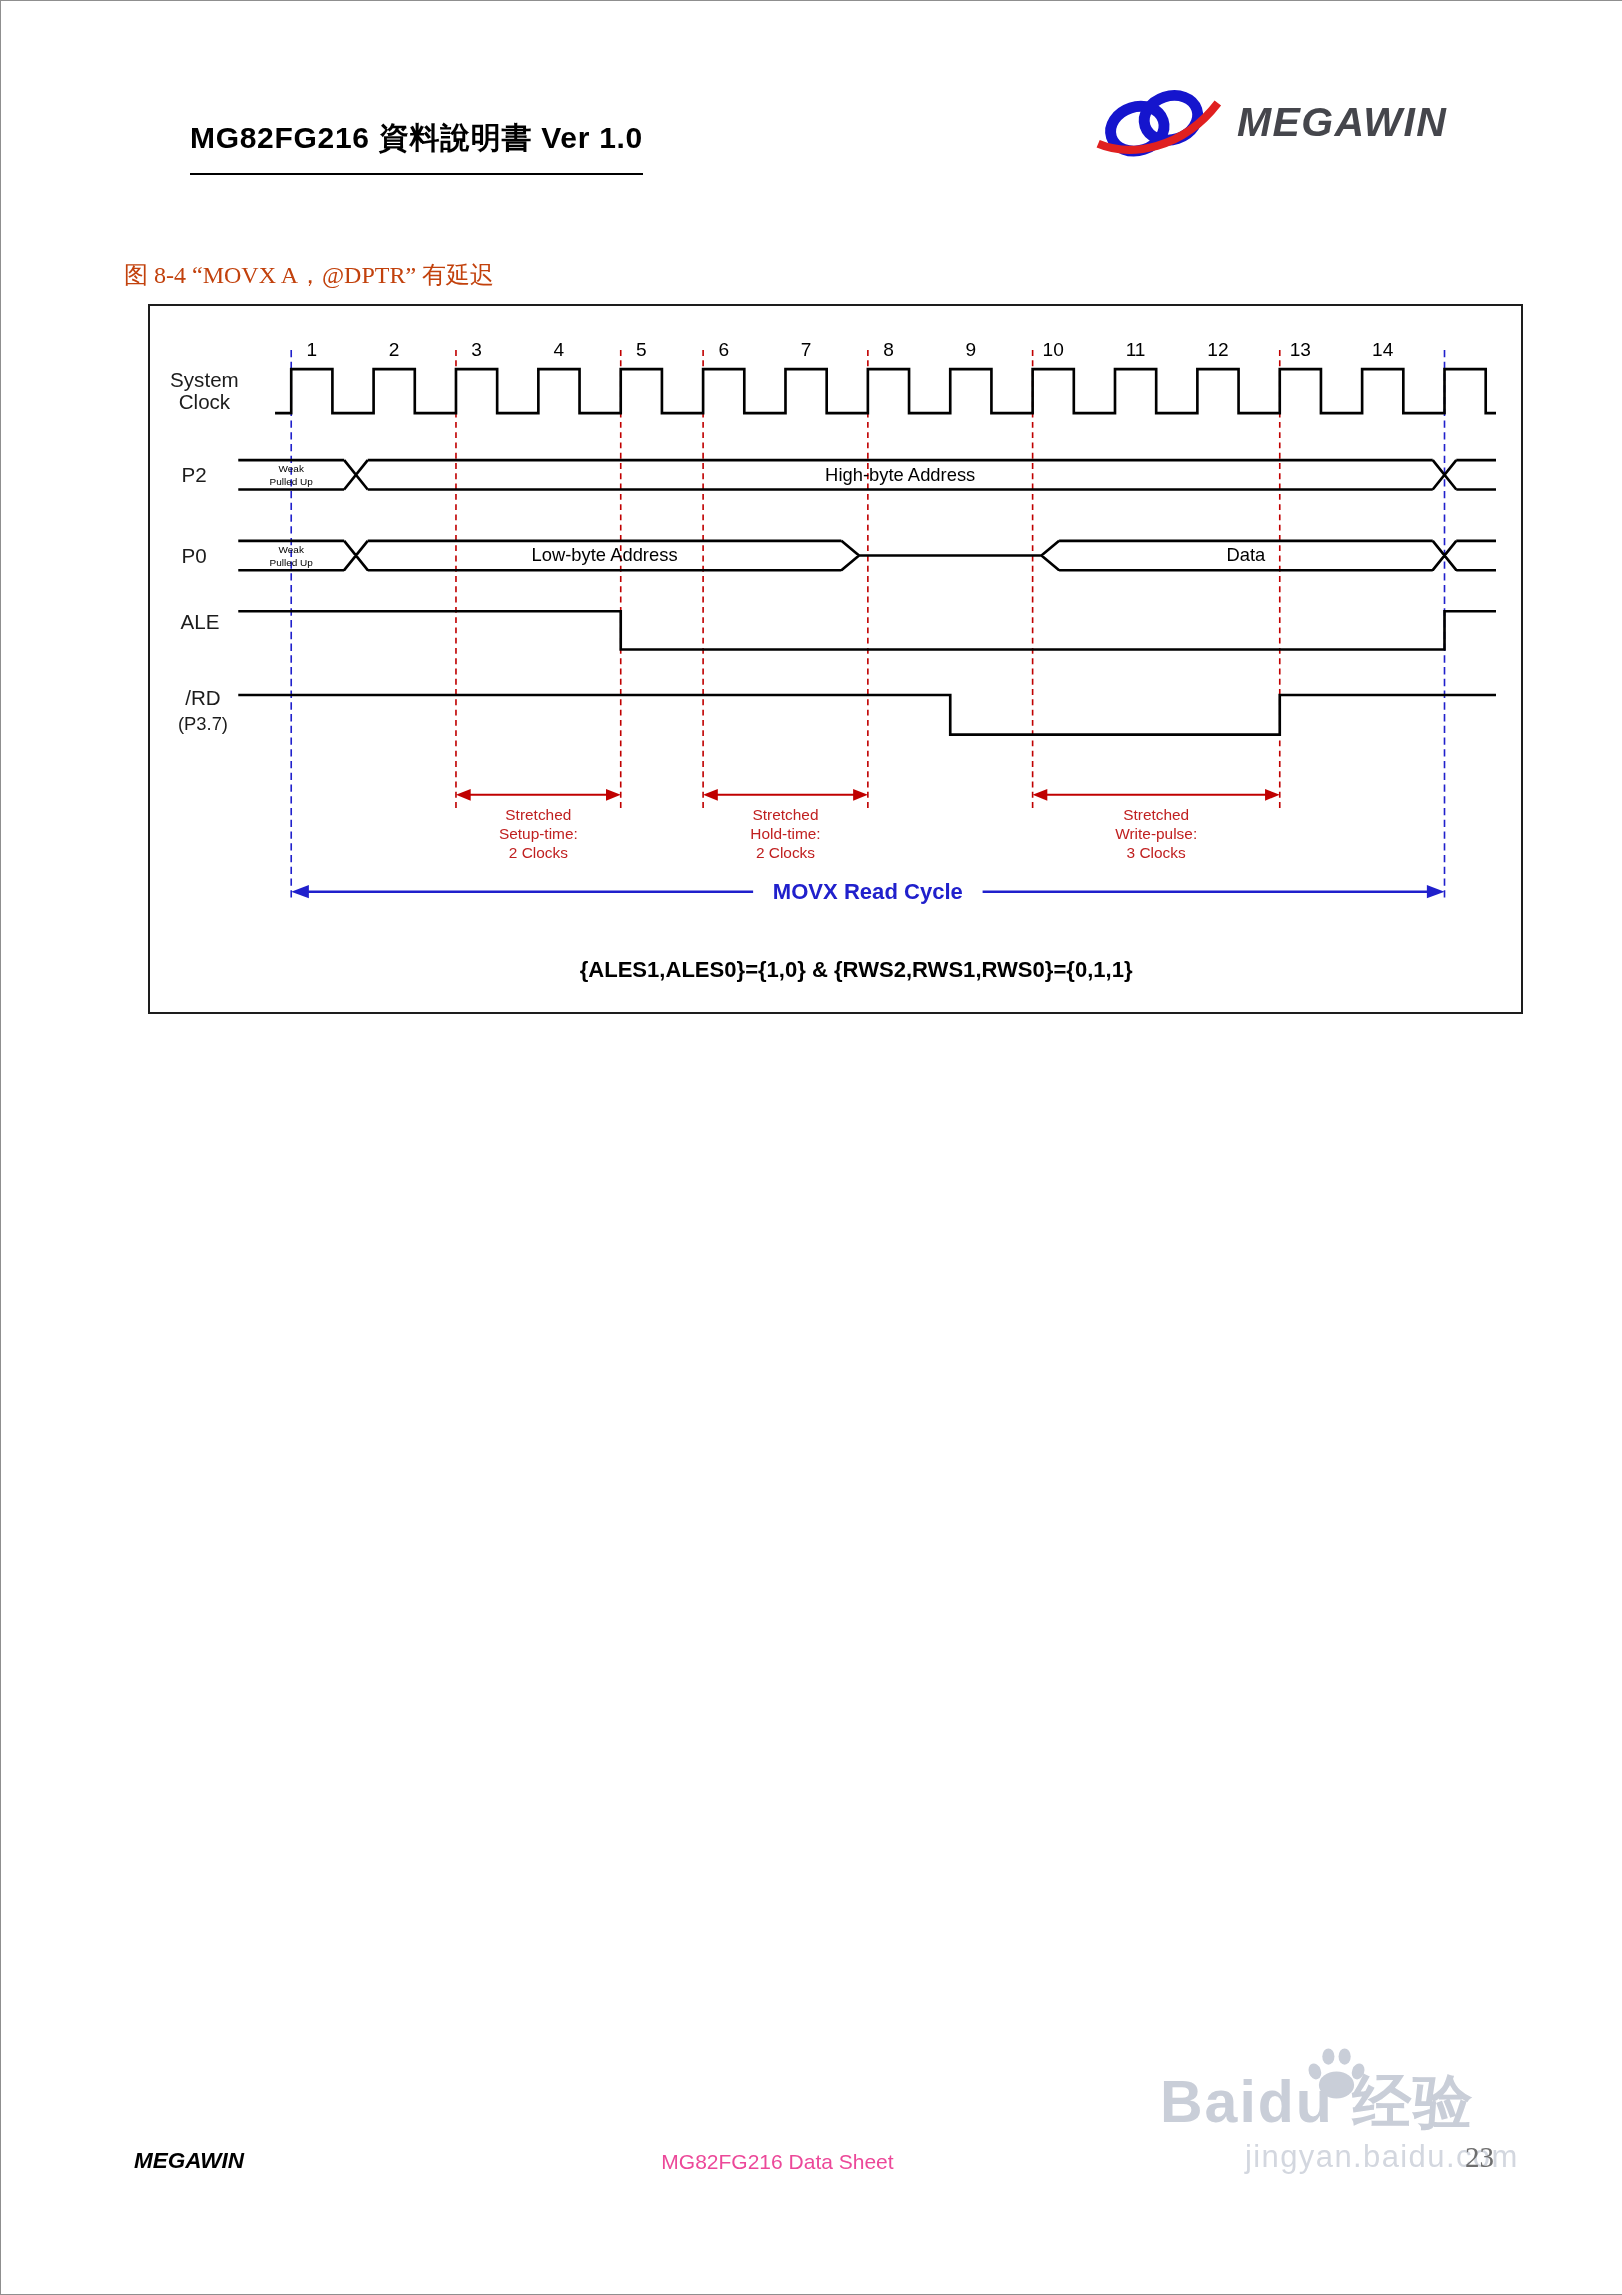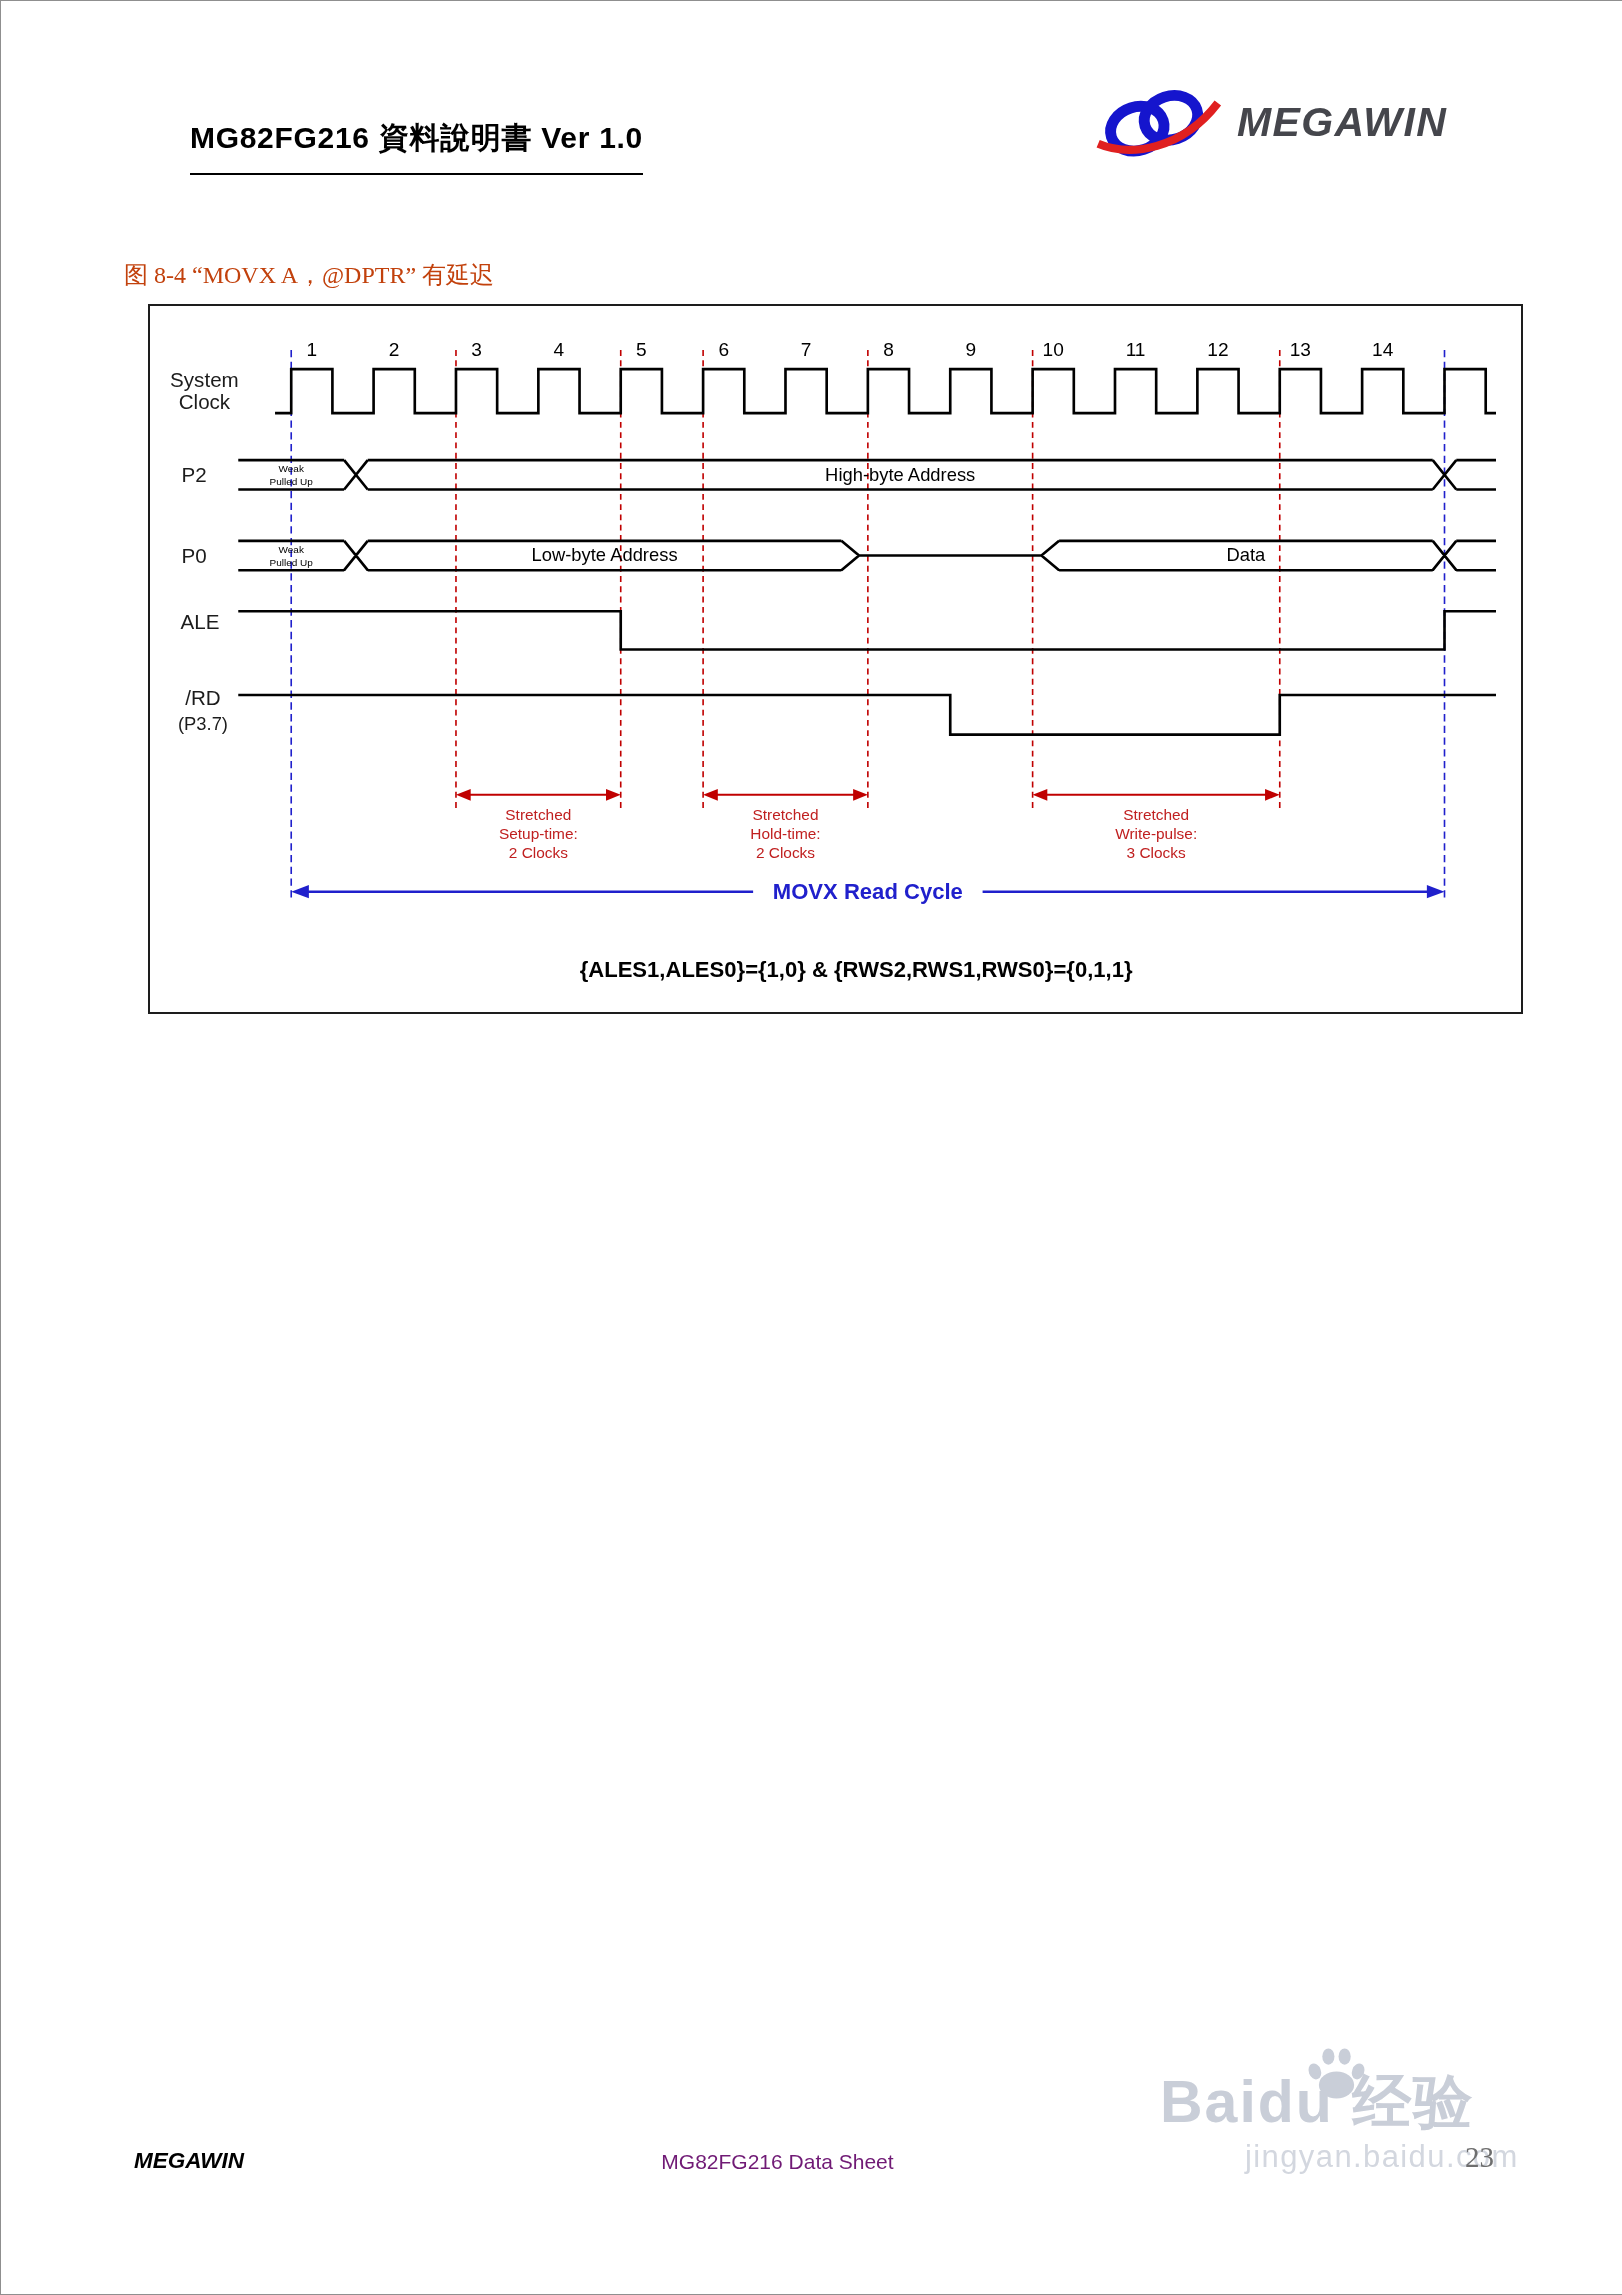--- a/index.html
+++ b/index.html
@@ -34,21 +34,21 @@
   .siglabel { font-size:14px; text-anchor:middle; fill:#1c1c1c; }
   .siglabel2{ font-size:12.5px; text-anchor:middle; fill:#1c1c1c; }
   .buslabel { font-size:12.5px; text-anchor:middle; }
   .weak     { font-size:6.8px; text-anchor:middle; }
   .redtext  { font-size:10.5px; text-anchor:middle; fill:#c02020; }
   .cycletext{ font-size:15px; font-weight:bold; text-anchor:middle; fill:#2020cc; }
   .configtext{ font-size:15px; font-weight:bold; text-anchor:middle; fill:#000; }
 
   
   .footer-left   { position:absolute; left:133px; top:2147px; font-size:22.5px; font-weight:bold; font-style:italic; color:#000; }
-  .footer-center { position:absolute; left:613px; top:2149px; width:327px; text-align:center; font-size:21px; color:#701a75; }
+  .footer-center { position:absolute; left:613px; top:2149px; width:327px; text-align:center; font-size:21px; color:#ec4899; }
   .page-num      { position:absolute; left:1464px; top:2140px; font-size:29px; color:#6e6e6e;
                    font-family:Liberation Serif, serif; z-index:3; }
   .watermark { position:absolute; left:1159px; top:2069px; width:423px; color:#c9ced8; z-index:1; }
   .wm-line   { font-size:59px; font-weight:bold; letter-spacing:2px; line-height:1.1; }
   .wm-url    { font-size:31px; color:#d3d7df; letter-spacing:1.4px; margin-top:4.1px; margin-left:85px; }
   .paw       { position:absolute; left:144px; top:-26px; }
 </style>
 </head>
 <body>
 

